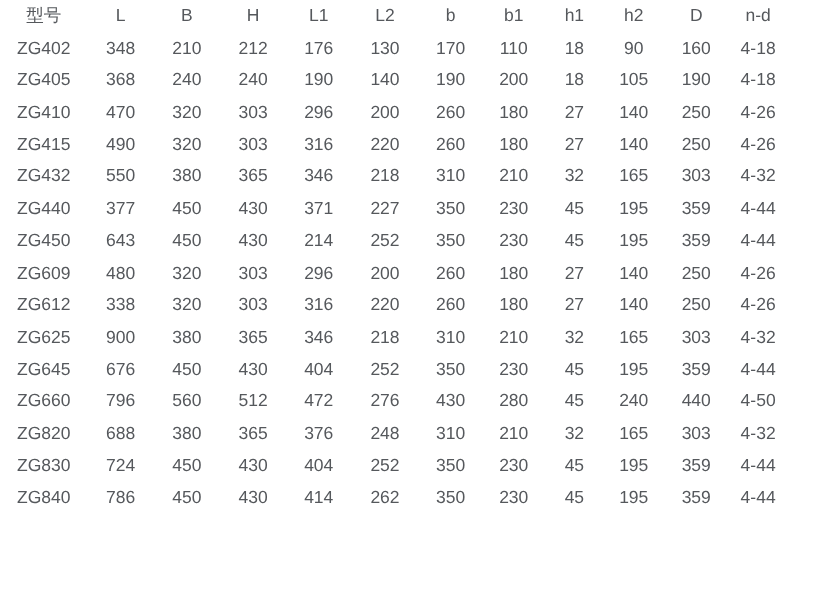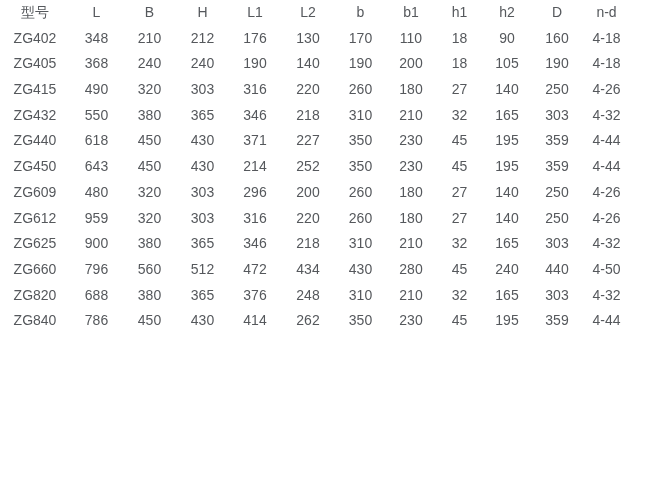--- a/index.html
+++ b/index.html
@@ -95,20 +95,34 @@
         <td>190</td>
         <td>140</td>
         <td>190</td>
         <td>200</td>
         <td>18</td>
         <td>105</td>
         <td>190</td>
         <td>4-18</td>
       </tr>
       <tr>
+        <td>ZG410</td>
+        <td>470</td>
+        <td>320</td>
+        <td>303</td>
+        <td>296</td>
+        <td>200</td>
+        <td>260</td>
+        <td>180</td>
+        <td>27</td>
+        <td>140</td>
+        <td>250</td>
+        <td>4-26</td>
+      </tr>
+      <tr>
         <td>ZG415</td>
         <td>490</td>
         <td>320</td>
         <td>303</td>
         <td>316</td>
         <td>220</td>
         <td>260</td>
         <td>180</td>
         <td>27</td>
         <td>140</td>
@@ -124,21 +138,21 @@
         <td>218</td>
         <td>310</td>
         <td>210</td>
         <td>32</td>
         <td>165</td>
         <td>303</td>
         <td>4-32</td>
       </tr>
       <tr>
         <td>ZG440</td>
-        <td>618</td>
+        <td>377</td>
         <td>450</td>
         <td>430</td>
         <td>371</td>
         <td>227</td>
         <td>350</td>
         <td>230</td>
         <td>45</td>
         <td>195</td>
         <td>359</td>
         <td>4-44</td>
@@ -166,21 +180,21 @@
         <td>200</td>
         <td>260</td>
         <td>180</td>
         <td>27</td>
         <td>140</td>
         <td>250</td>
         <td>4-26</td>
       </tr>
       <tr>
         <td>ZG612</td>
-        <td>959</td>
+        <td>338</td>
         <td>320</td>
         <td>303</td>
         <td>316</td>
         <td>220</td>
         <td>260</td>
         <td>180</td>
         <td>27</td>
         <td>140</td>
         <td>250</td>
         <td>4-26</td>
@@ -193,26 +207,40 @@
         <td>346</td>
         <td>218</td>
         <td>310</td>
         <td>210</td>
         <td>32</td>
         <td>165</td>
         <td>303</td>
         <td>4-32</td>
       </tr>
       <tr>
+        <td>ZG645</td>
+        <td>676</td>
+        <td>450</td>
+        <td>430</td>
+        <td>404</td>
+        <td>252</td>
+        <td>350</td>
+        <td>230</td>
+        <td>45</td>
+        <td>195</td>
+        <td>359</td>
+        <td>4-44</td>
+      </tr>
+      <tr>
         <td>ZG660</td>
         <td>796</td>
         <td>560</td>
         <td>512</td>
         <td>472</td>
-        <td>434</td>
+        <td>276</td>
         <td>430</td>
         <td>280</td>
         <td>45</td>
         <td>240</td>
         <td>440</td>
         <td>4-50</td>
       </tr>
       <tr>
         <td>ZG820</td>
         <td>688</td>
@@ -221,20 +249,34 @@
         <td>376</td>
         <td>248</td>
         <td>310</td>
         <td>210</td>
         <td>32</td>
         <td>165</td>
         <td>303</td>
         <td>4-32</td>
       </tr>
       <tr>
+        <td>ZG830</td>
+        <td>724</td>
+        <td>450</td>
+        <td>430</td>
+        <td>404</td>
+        <td>252</td>
+        <td>350</td>
+        <td>230</td>
+        <td>45</td>
+        <td>195</td>
+        <td>359</td>
+        <td>4-44</td>
+      </tr>
+      <tr>
         <td>ZG840</td>
         <td>786</td>
         <td>450</td>
         <td>430</td>
         <td>414</td>
         <td>262</td>
         <td>350</td>
         <td>230</td>
         <td>45</td>
         <td>195</td>

